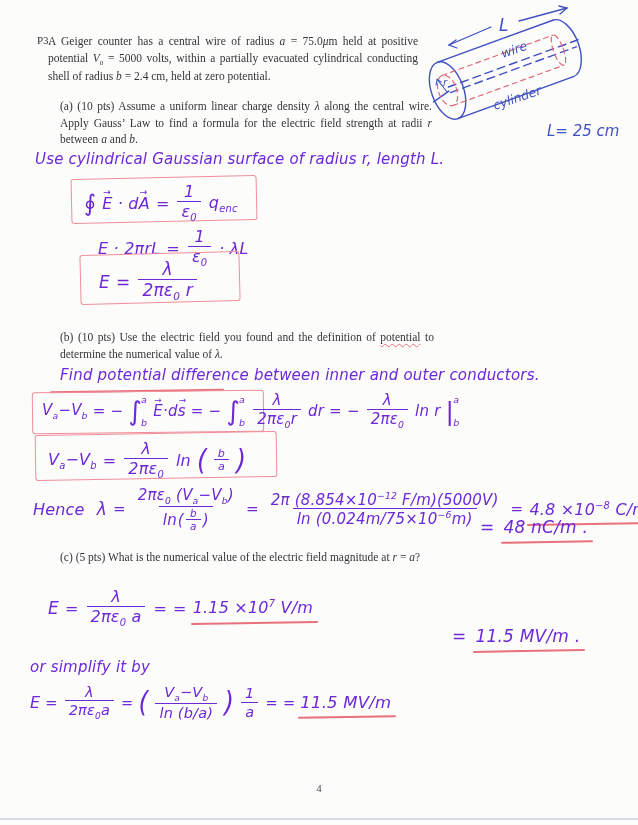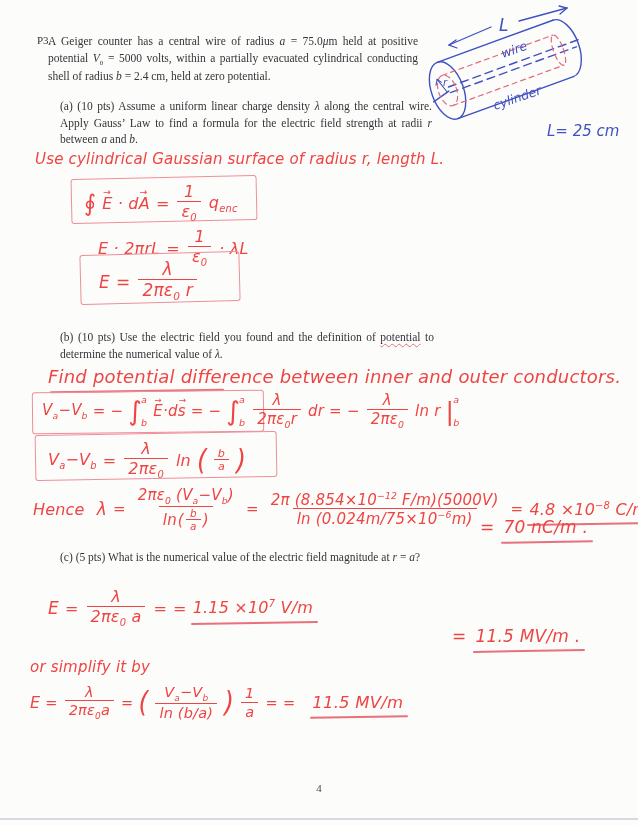--- a/index.html
+++ b/index.html
@@ -6,21 +6,21 @@
   html,body{background:#e9e9e9}
   .sheet{position:relative;width:638px;height:825px;margin:0 auto;background:#fcfdfa;overflow:hidden;
          font-family:"Liberation Serif",serif;color:#34343a}
   
   .plabel{position:absolute;font-size:11px;line-height:1.45}
   .ptext{position:absolute;font-size:11.5px;line-height:1.45;text-align:justify}
   .ptext i{font-style:italic}
   .wavy{text-decoration-line:underline;text-decoration-style:wavy;text-decoration-color:#e8717c;
         text-decoration-thickness:1.2px;text-underline-offset:2px}
   
-  .hw{position:absolute;color:#ef4444;font-family:"DejaVu Sans",sans-serif;font-style:italic;
+  .hw{position:absolute;color:#6d28d9;font-family:"DejaVu Sans",sans-serif;font-style:italic;
       letter-spacing:.2px;white-space:nowrap}
   .eq{display:flex;align-items:center;gap:6px}
   .frac{display:inline-flex;flex-direction:column;align-items:center;line-height:1.12;text-align:center;margin:0 2px}
   .frac>.num{padding:0 4px}
   .frac>.den{border-top:1.4px solid currentColor;padding:1px 4px 0}
   .frac.small{font-size:.7em;line-height:1.02;margin:0 1px}
   .denrow{display:inline-flex;align-items:center;gap:1px}
   .ointsym{font-size:23px;font-style:normal}
   .intgrp,.bargrp{display:inline-flex;align-items:center}
   .intsym{font-size:26px;font-style:normal;line-height:1}
@@ -113,21 +113,21 @@
     <span class="frac">
       <span class="num">λ</span>
       <span class="den">2πε<sub>0</sub> r</span>
     </span>
   </div>
 
   <div class="ptext" style="left:60px;top:329px;width:374px">
     <span>(b) (10 pts) Use the electric field you found and the definition of </span><span class="wavy">potential</span><span> to determine the numerical value of <i>λ</i>.</span>
   </div>
 
-  <div class="hw" style="left:48px;top:366px;font-size:18px">Find potential difference between inner and outer conductors.</div>
+  <div class="hw" style="left:60px;top:366px;font-size:15px">Find potential difference between inner and outer conductors.</div>
   <div class="ruline" style="left:50px;top:390px;width:174px;transform:rotate(-.8deg)"></div>
 
   <div class="handbox" style="left:32px;top:391px;width:232px;height:42px;transform:rotate(-.6deg)"></div>
   <div class="hw eq" style="left:42px;top:392px;font-size:15px;gap:5px">
     <span>V<sub>a</sub>−V<sub>b</sub></span>
     <span>=</span>
     <span>−</span>
     <span class="intgrp">
       <span class="intsym">∫</span>
       <span class="lims">
@@ -202,21 +202,21 @@
     <span>=</span>
     <span class="frac">
       <span class="num">2π (8.854×10<sup>−12</sup> F/m)(5000V)</span>
       <span class="den">ln (0.024m/75×10<sup>−6</sup>m)</span>
     </span>
     <span>=</span>
     <span class="ransw" style="font-size:16px">4.8 ×10<sup>−8</sup> C/m</span>
   </div>
   <div class="hw eq" style="left:480px;top:517px;font-size:17px;gap:9px">
     <span>=</span>
-    <span class="ransw">70 nC/m .</span>
+    <span class="ransw">48 nC/m .</span>
   </div>
 
   <div class="ptext" style="left:60px;top:549px;width:374px">(c) (5 pts) What is the numerical value of the electric field magnitude at <i>r</i> = <i>a</i>?</div>
 
   <div class="hw eq" style="left:48px;top:588px;font-size:16px">
     <span style="font-size:17px">E</span>
     <span>=</span>
     <span class="frac">
       <span class="num">λ</span>
       <span class="den">2πε<sub>0</sub> a</span>
@@ -245,18 +245,18 @@
       <span class="num">V<sub>a</sub>−V<sub>b</sub></span>
       <span class="den">ln (b/a)</span>
     </span>
     <span class="bp">)</span>
     <span class="frac">
       <span class="num">1</span>
       <span class="den">a</span>
     </span>
     <span>=</span>
     <span>=</span>
-    <span class="ransw" style="font-size:16.5px;margin-left:12px">11.5 MV/m</span>
+    <span class="ransw" style="font-size:16.5px;margin-left:0">11.5 MV/m</span>
   </div>
 
   <div class="pagenum">4</div>
   <div class="scanline"></div>
 </div>
 
 </body></html>

